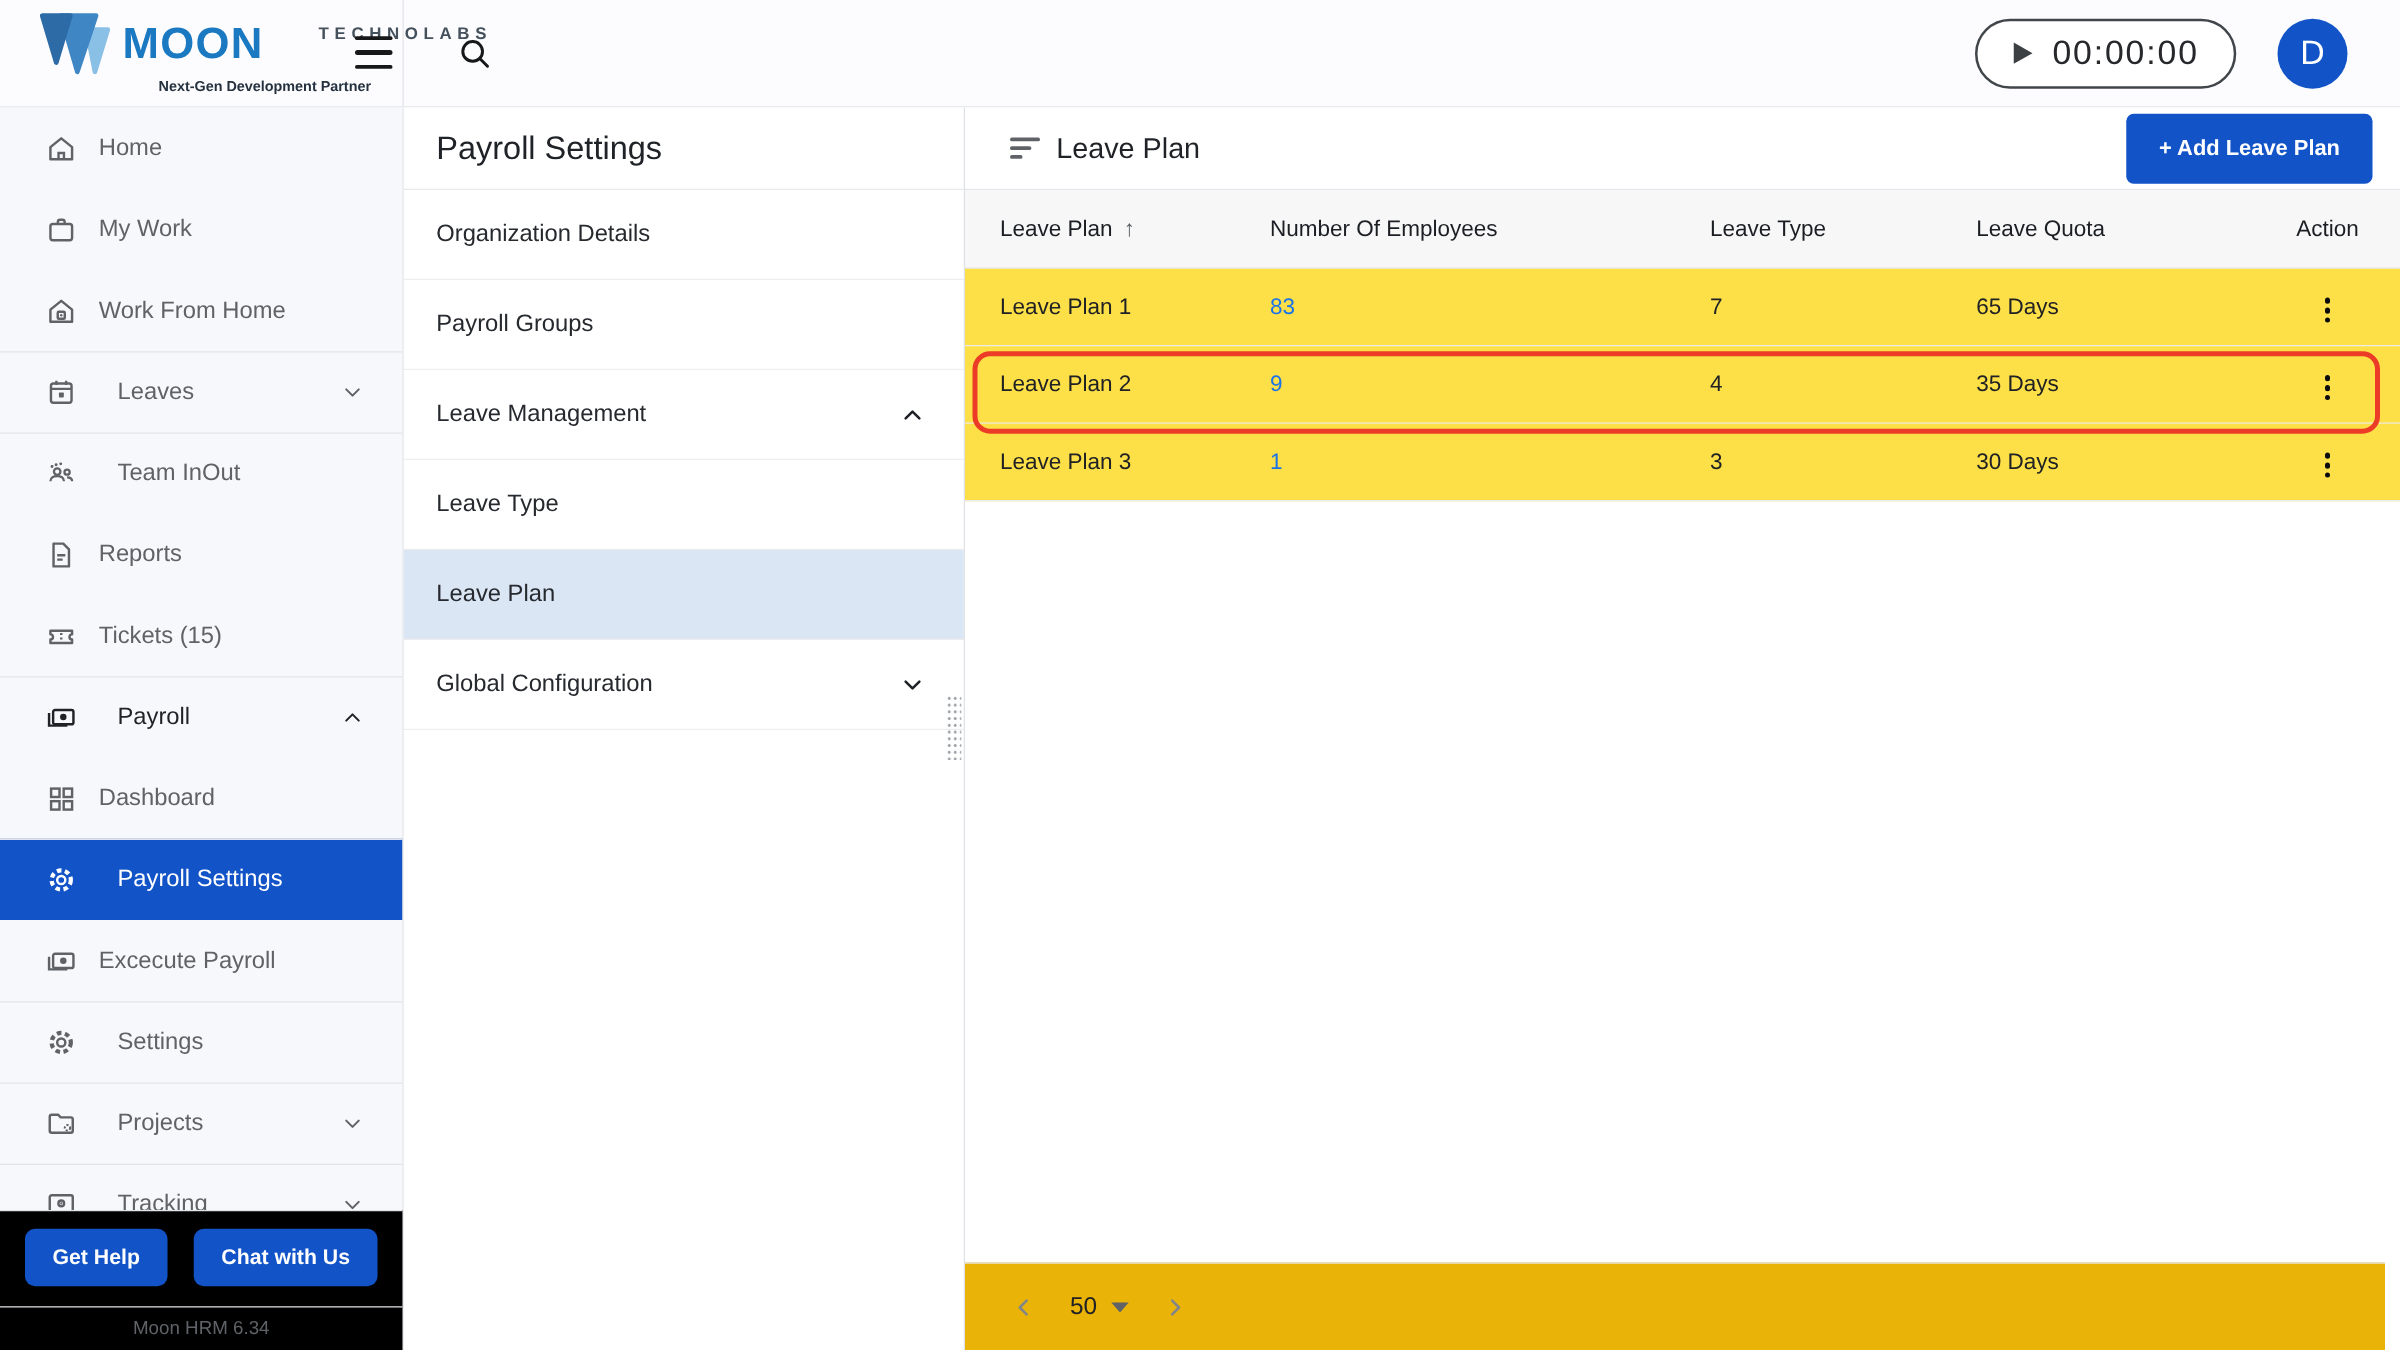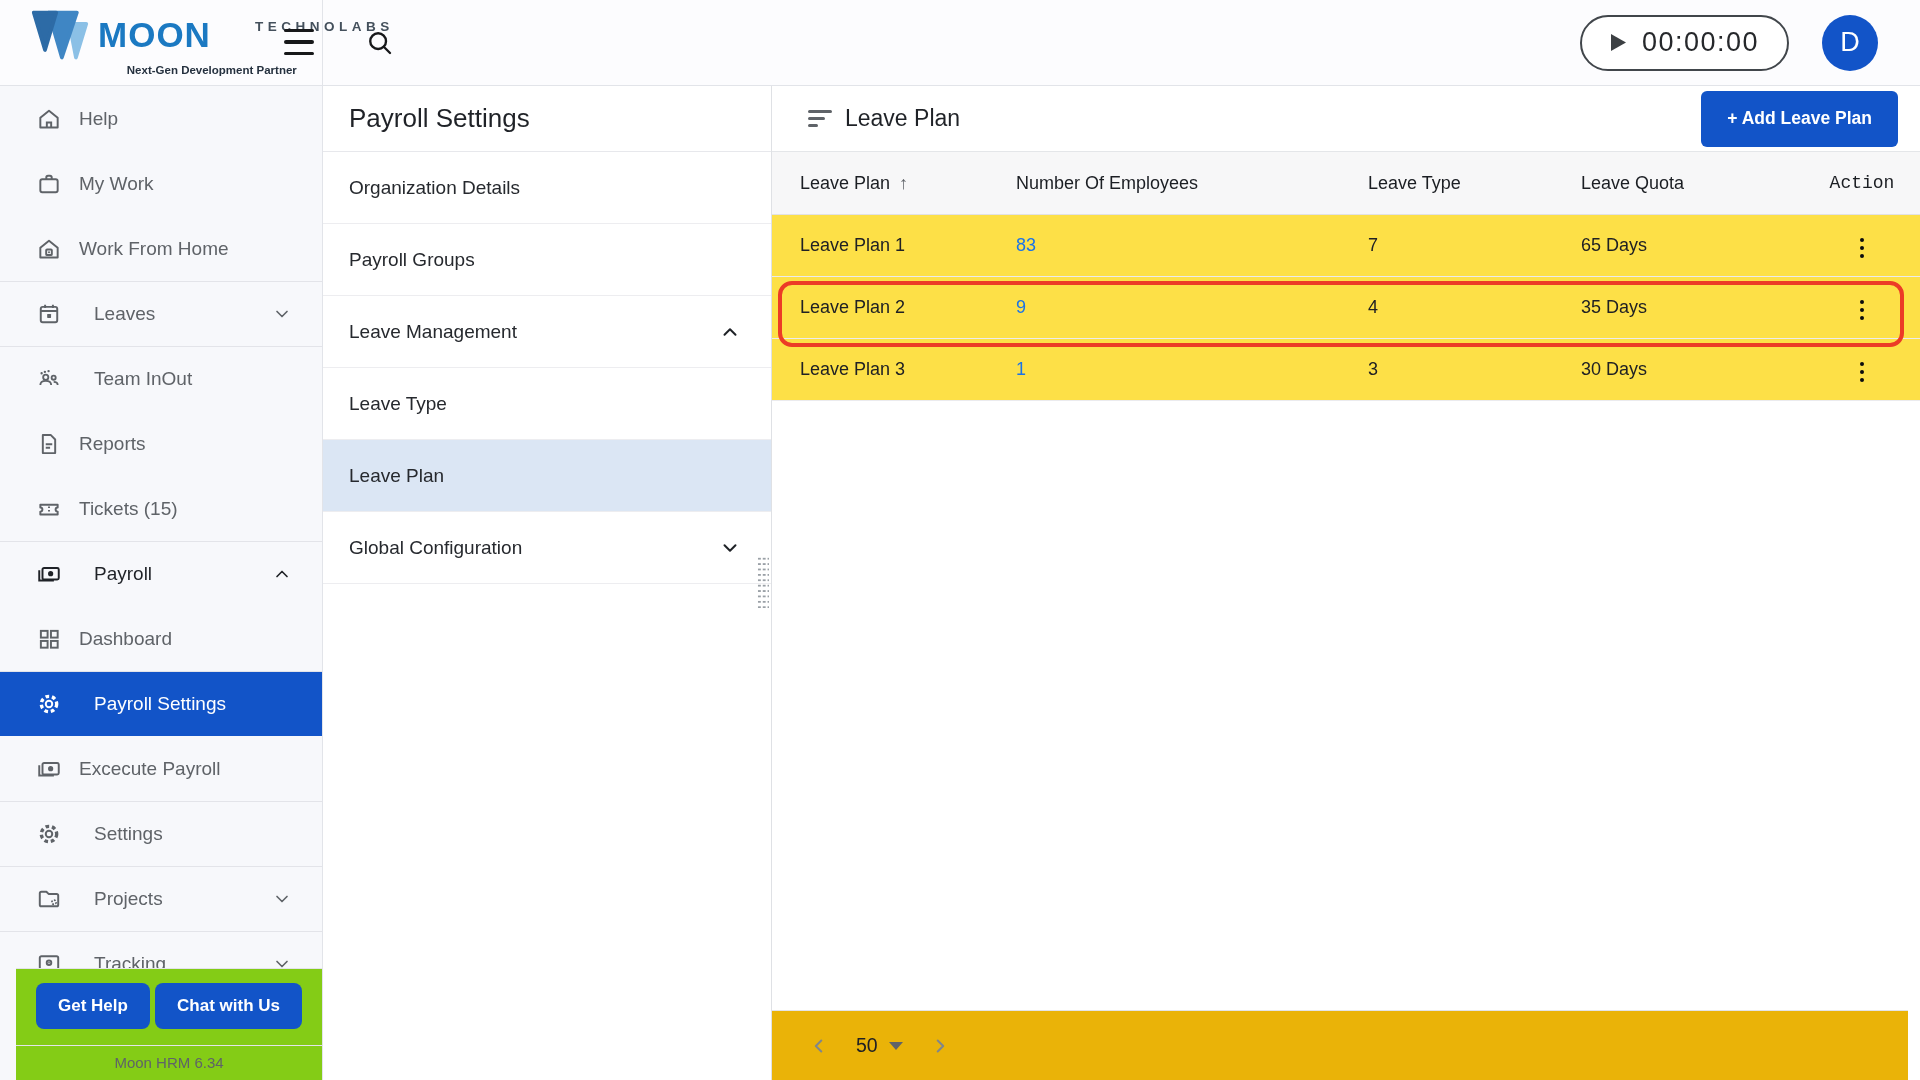--- a/index.html
+++ b/index.html
@@ -37,21 +37,21 @@
     border-right:1px solid #e2e4e9; }
   .nav { height:891px; overflow:hidden; }
   .nav-item { height:65px; display:flex; align-items:center; padding:0 30px 0 36px;
     color:#5f6368; font-size:19px; cursor:pointer; }
   .nav-item.sep { border-top:1px solid #e3e4e9;gap:15px; }
   .nav-item .ic { width:26px; height:26px; flex:0 0 auto; margin-right:17px; }
   .nav-item .chev { width:20px; height:20px; margin-left:auto; }
   .chev.up { transform:rotate(180deg); }
   .nav-item.parent-open { color:#1f2227; font-weight:500; }
   .nav-item.active { background:#1254c8; color:#fff; font-weight:500; }
-  .side-footer { position:absolute; left:16px; right:0; bottom:0; background:#84cc16; }
+  .side-footer { position:absolute; left:0; right:0; bottom:0; background:#000000; }
   .foot-buttons { border-top:1px solid #e3e4e9; padding:14px 20px 16px 20px;
     display:flex; justify-content:space-between; }
   .btn-blue { background:#1254c8; color:#fff; border:none; border-radius:8px;
     font-family:inherit; font-size:17px; font-weight:700; height:46px; padding:0 22px; cursor:pointer; }
   .version { border-top:1px solid #e3e4e9; text-align:center; padding:8px 0 9px 0;
     font-size:15px; color:#5f6368; }
 
   
   .panel { position:relative; width:449px; flex:0 0 auto; background:#fff; border-right:1px solid #dfe1e5; }
   .panel-title { height:66px; display:flex; align-items:center; padding-left:26px;
@@ -75,21 +75,21 @@
   .add-btn { margin-left:auto; height:56px; padding:0 26px; border:none; border-radius:6px;
     background:#1254c8; color:#fff; font-family:inherit; font-size:17.5px; font-weight:600; cursor:pointer; }
 
   .table-wrap { position:relative; }
   .thead, .trow { display:grid; grid-template-columns:216px 352px 213px 1fr 70px;
     padding:0 23px 0 28px; align-items:center; }
   .thead { height:63px; background:#f7f7f8; border-bottom:1px solid #e2e2e4;
     font-size:18px; font-weight:500; color:#1b1e23; }
   .th-sort { display:flex; align-items:center; gap:9px; }
   .sort-arrow { color:#5f6368; font-size:18px; }
-  .th-action, .td-action { text-align:center;font-family:Liberation Mono, monospace; }
+  .th-action, .td-action { text-align:center; }
   .trow { height:62px; font-size:18px; border-bottom:1px solid #ebebee; background:#fde047; }
   .emp-link { color:#1a73e8; font-weight:500; cursor:pointer; }
   .kebab { display:inline-flex; flex-direction:column; gap:3.6px; padding:6px 10px; cursor:pointer; }
   .kebab i { width:4.4px; height:4.4px; border-radius:50%; background:#0b0c0d; }
   .highlight-ring { position:absolute; left:6px; right:16px; top:129px; height:66px;
     border:4px solid #ec3b26; border-radius:14px; pointer-events:none; }
 
   .pagination { position:absolute; left:0; right:12px; bottom:0; height:70px; background:#eab308;
     border-top:1px solid #e3e4e7; display:flex; align-items:center; padding-left:36px; gap:26px; }
   .pg-chev { width:22px; height:22px; color:#80868b; cursor:pointer; }
@@ -145,21 +145,21 @@
 <div class="app">
 
   <nav class="sidebar">
     <div class="nav">
 
       <div class="nav-item">
         <svg class="ic" viewBox="0 0 24 24" fill="none" stroke-width="1.8">
           <path d="M4 10.8 L12 4.3 L20 10.8 V19.8 H4 Z" stroke-linejoin="round"></path>
             <path d="M10 19.8 v-4.6 h4 v4.6"></path>
         </svg>
-        <span>Help</span>
+        <span>Home</span>
       </div>
 
       <div class="nav-item">
         <svg class="ic" viewBox="0 0 24 24" fill="none" stroke-width="1.8">
           <rect x="4" y="7.6" width="16" height="12" rx="1.8"></rect>
             <path d="M9.5 7.6 V6 a1.6 1.6 0 0 1 1.6-1.6 h1.8 A1.6 1.6 0 0 1 14.5 6 v1.6"></path>
         </svg>
         <span>My Work</span>
       </div>
 

